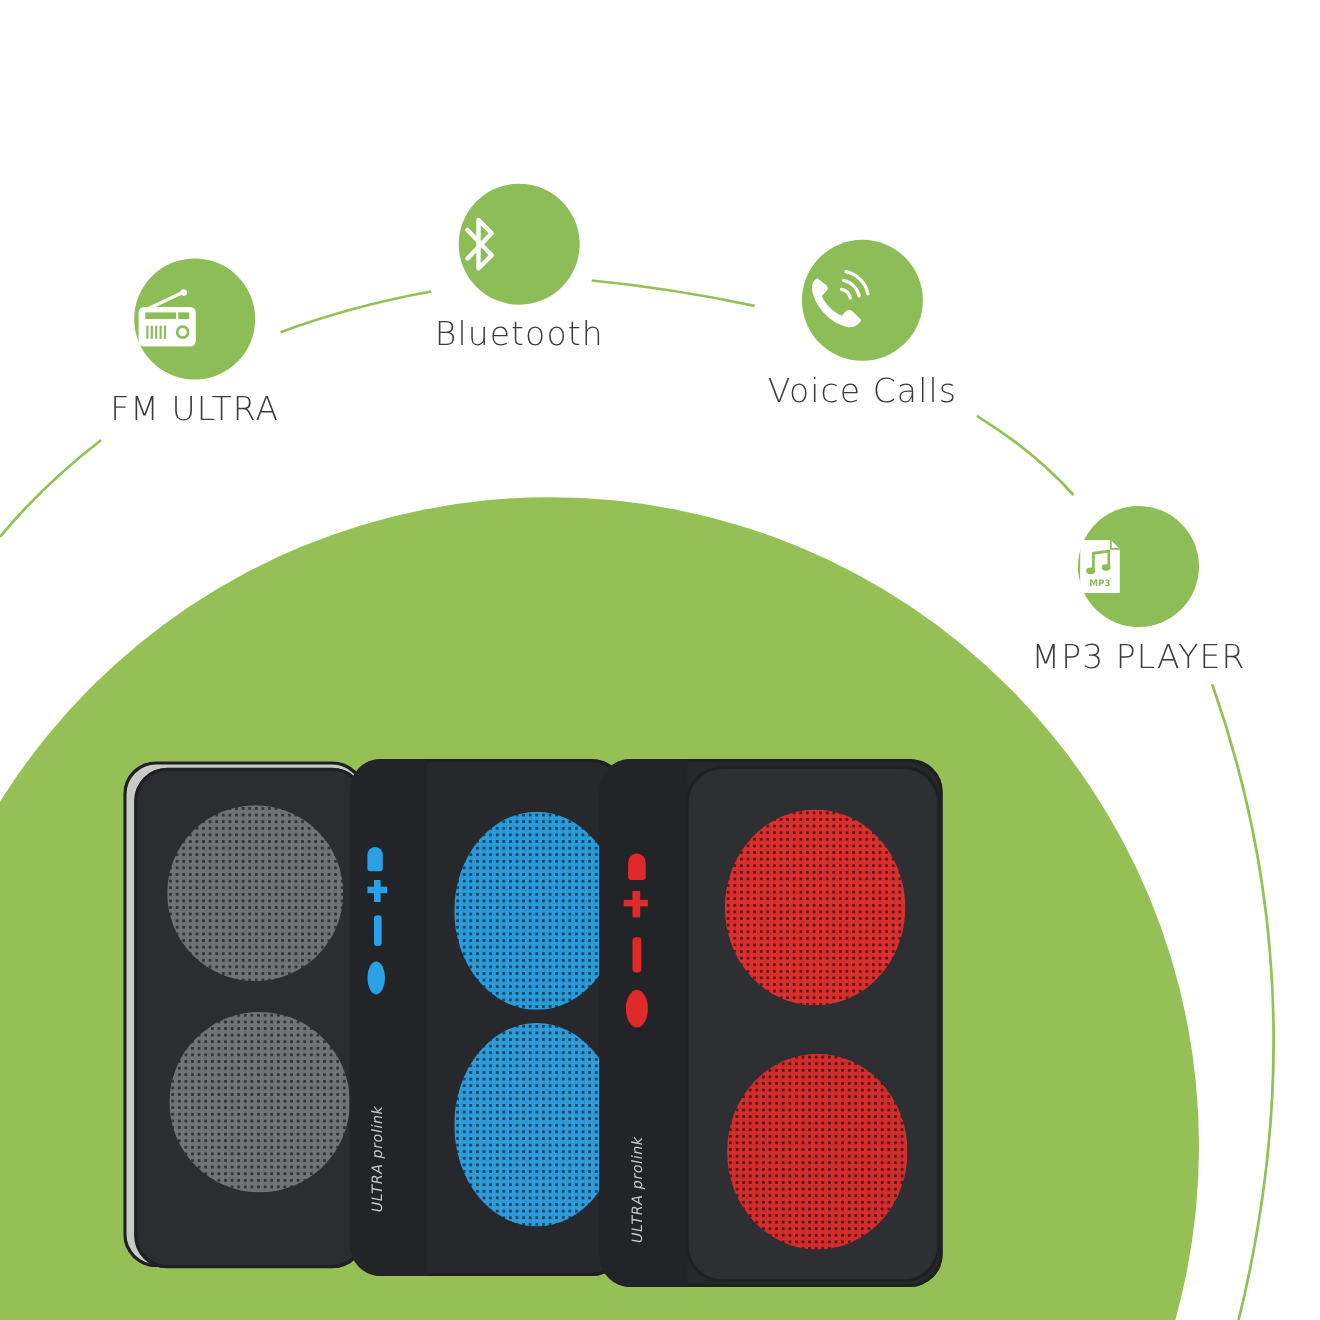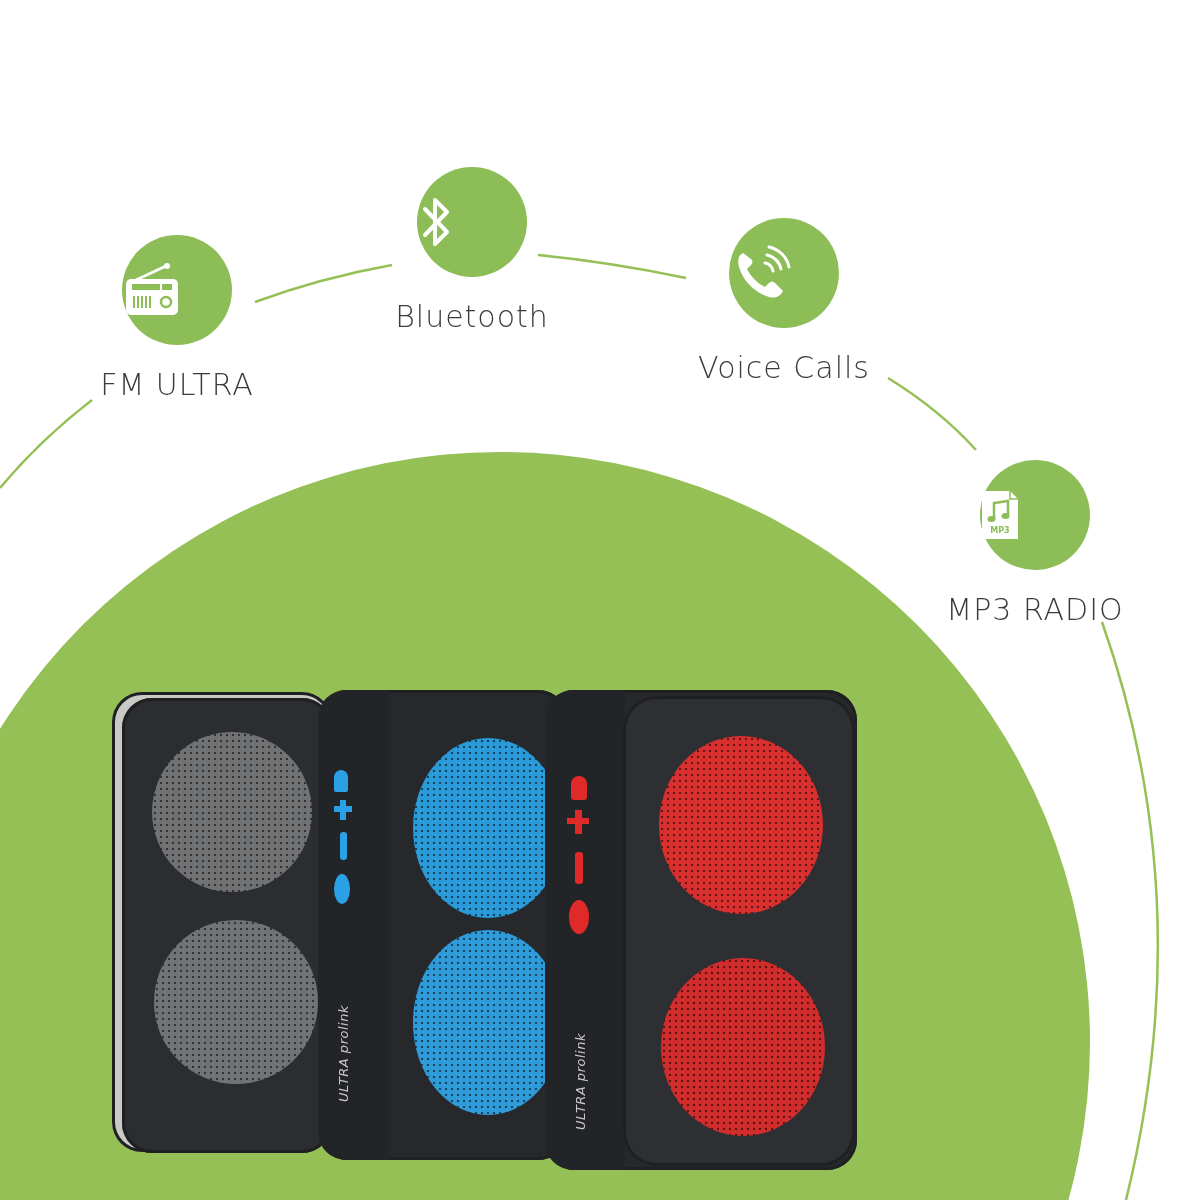--- a/index.html
+++ b/index.html
@@ -1,21 +1,21 @@
 <!DOCTYPE html>
 <html><head>
   <meta charset="utf-8">
   <style>
     html, body { margin:0; padding:0; }
     body { width:1200px; height:1200px; background:#ffffff; position:relative; overflow:hidden; font-family:"DejaVu Sans", sans-serif; }
     .arc-svg { position:absolute; left:0; top:0; width:1200px; height:1200px; }
     .big-circle { position:absolute; left:-90px; top:452px; width:1180px; height:1180px; border-radius:50%; background:#95c056; }
     .feature { position:absolute; display:flex; flex-direction:column; align-items:center; }
     .feature-icon { width:110px; height:110px; border-radius:50%; background:#8cbd57; display:flex; align-items:center; justify-content:flex-start; }
-    .feature-label { margin-top:22px; font-size:30px; color:#3b3b3b; letter-spacing:1px; white-space:nowrap; font-weight:300; }
+    .feature-label { margin-top:10px; font-size:30px; color:#3b3b3b; letter-spacing:1px; white-space:nowrap; font-weight:300; }
     .speaker { position:absolute; border-radius:30px; background:#2c2d30; box-shadow: inset 0 0 0 3px #1f2022; }
     .grille { position:absolute; border-radius:50%;
       background-image: radial-gradient(circle, rgba(0,0,0,0.55) 1.2px, transparent 1.6px);
       background-size:6px 6px; }
     .side { position:absolute; background:#232427; }
     .btn { position:absolute; }
     .brand { position:absolute; color:#c9c9c9; font-size:13px; font-style:italic; transform:rotate(-90deg); transform-origin:left top; white-space:nowrap; letter-spacing:0.5px; }
   </style>
 </head>
 <body>
@@ -76,21 +76,21 @@
   <div class="feature-icon">
     <svg width="40" height="52" viewBox="0 0 40 52">
       <path d="M2 2 H30 L38 10 V50 H2 Z" fill="#fff"></path>
       <path d="M30 2 V10 H38" fill="none" stroke="#8cbd57" stroke-width="1.5"></path>
       <path d="M14 30 V14 L28 12 V27" stroke="#8cbd57" stroke-width="2.5" fill="none"></path>
       <ellipse cx="11.5" cy="30" rx="4" ry="3" fill="#8cbd57"></ellipse>
       <ellipse cx="25.5" cy="27" rx="4" ry="3" fill="#8cbd57"></ellipse>
       <text x="20" y="44" text-anchor="middle" font-size="8" font-weight="bold" fill="#8cbd57" font-family="DejaVu Sans, sans-serif">MP3</text>
     </svg>
   </div>
-  <div class="feature-label">MP3 RADIO</div>
+  <div class="feature-label">MP3 PLAYER</div>
 </div>
 
 <div>
 
   <div class="speaker" style="left:112px; top:692px; width:220px; height:460px; background:#c9c9c6;"></div>
   <div class="speaker" style="left:122px; top:698px; width:210px; height:455px;">
     <div class="grille" style="left:30px; top:34px; width:160px; height:160px; background-color:#707274;"></div>
     <div class="grille" style="left:32px; top:222px; width:164px; height:164px; background-color:#717375;"></div>
   </div>
 

